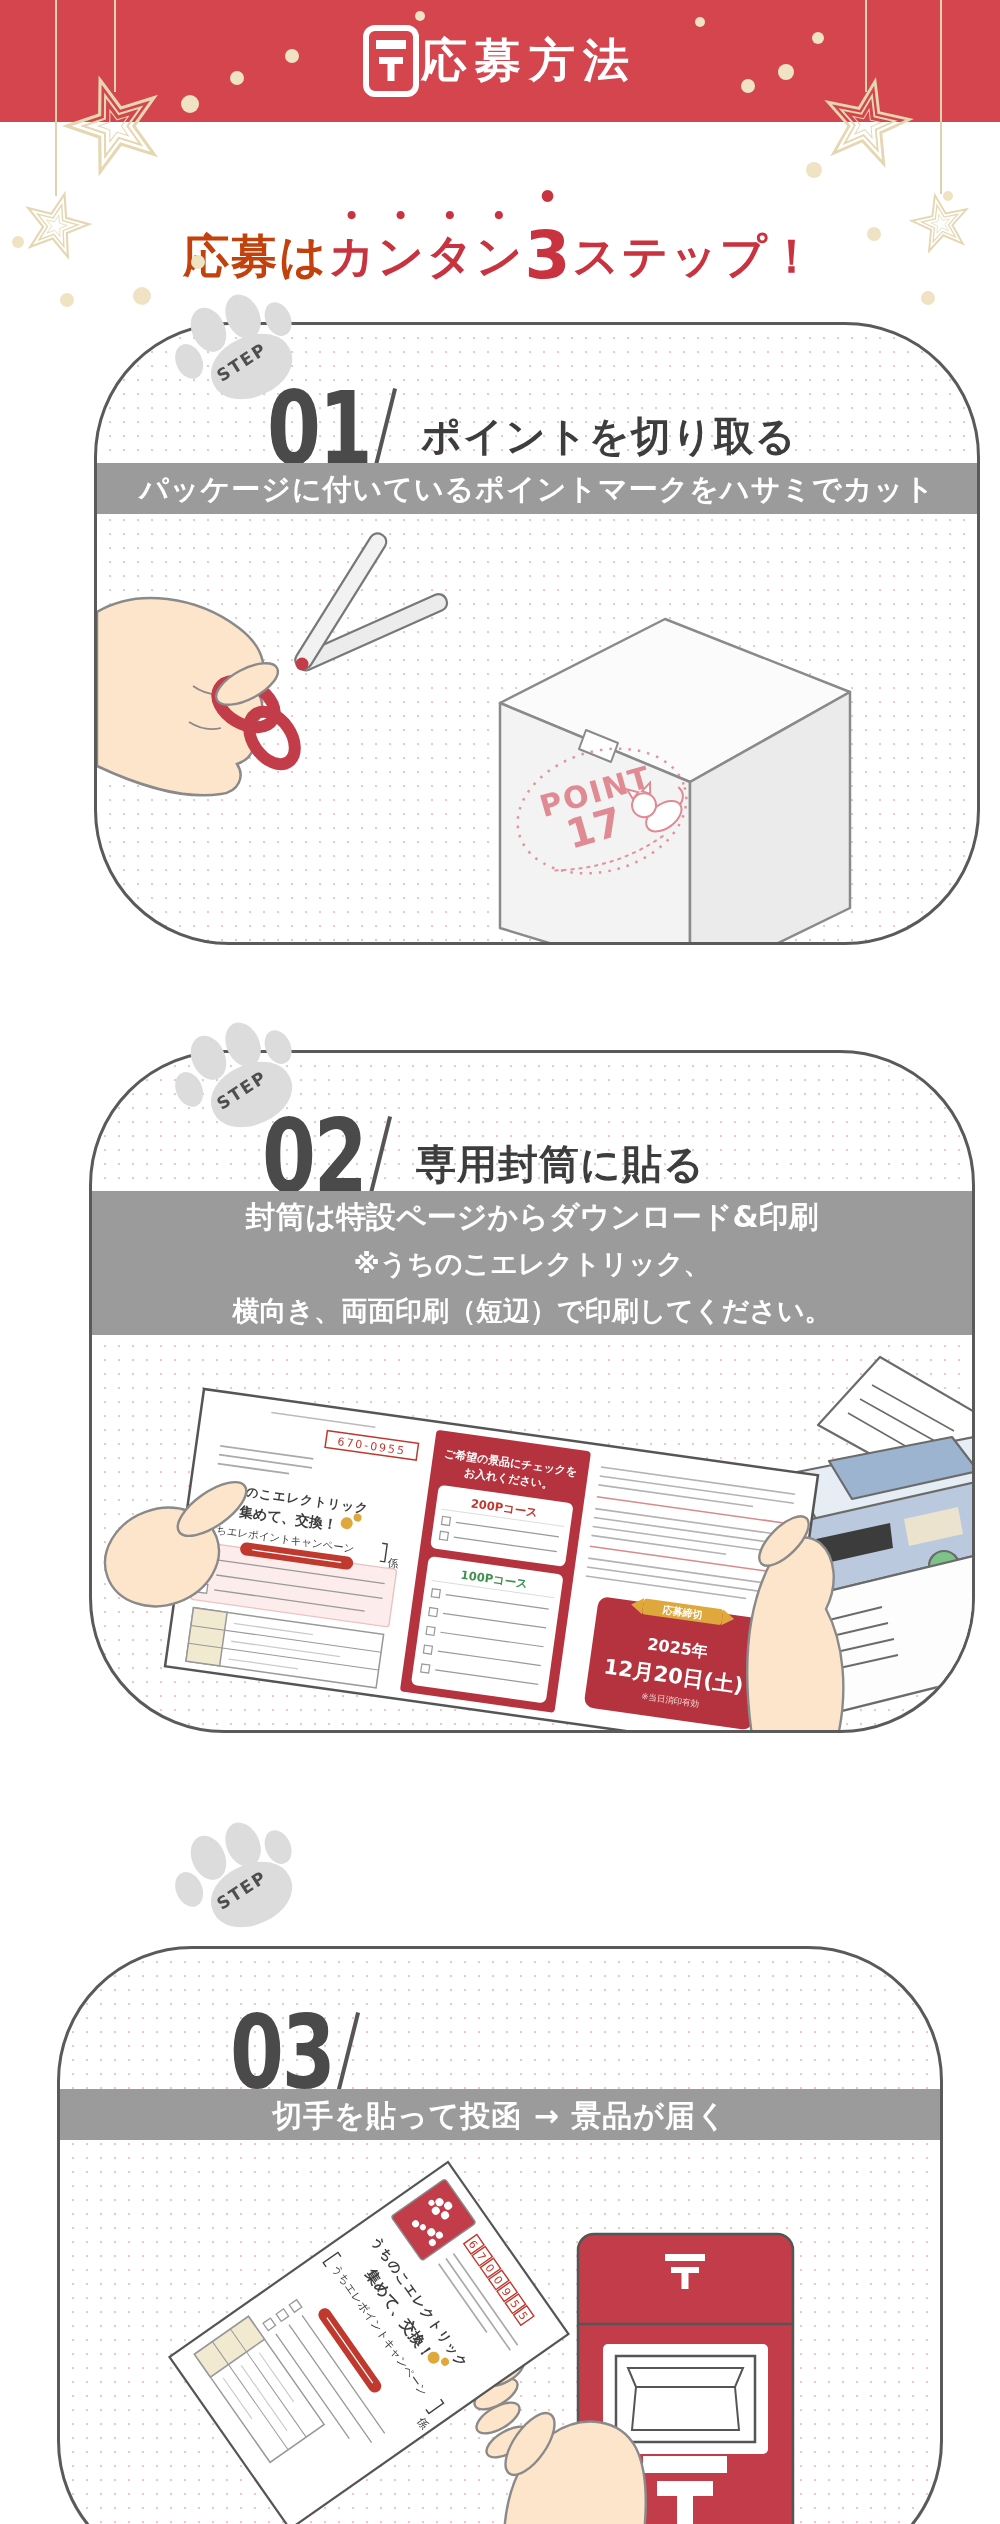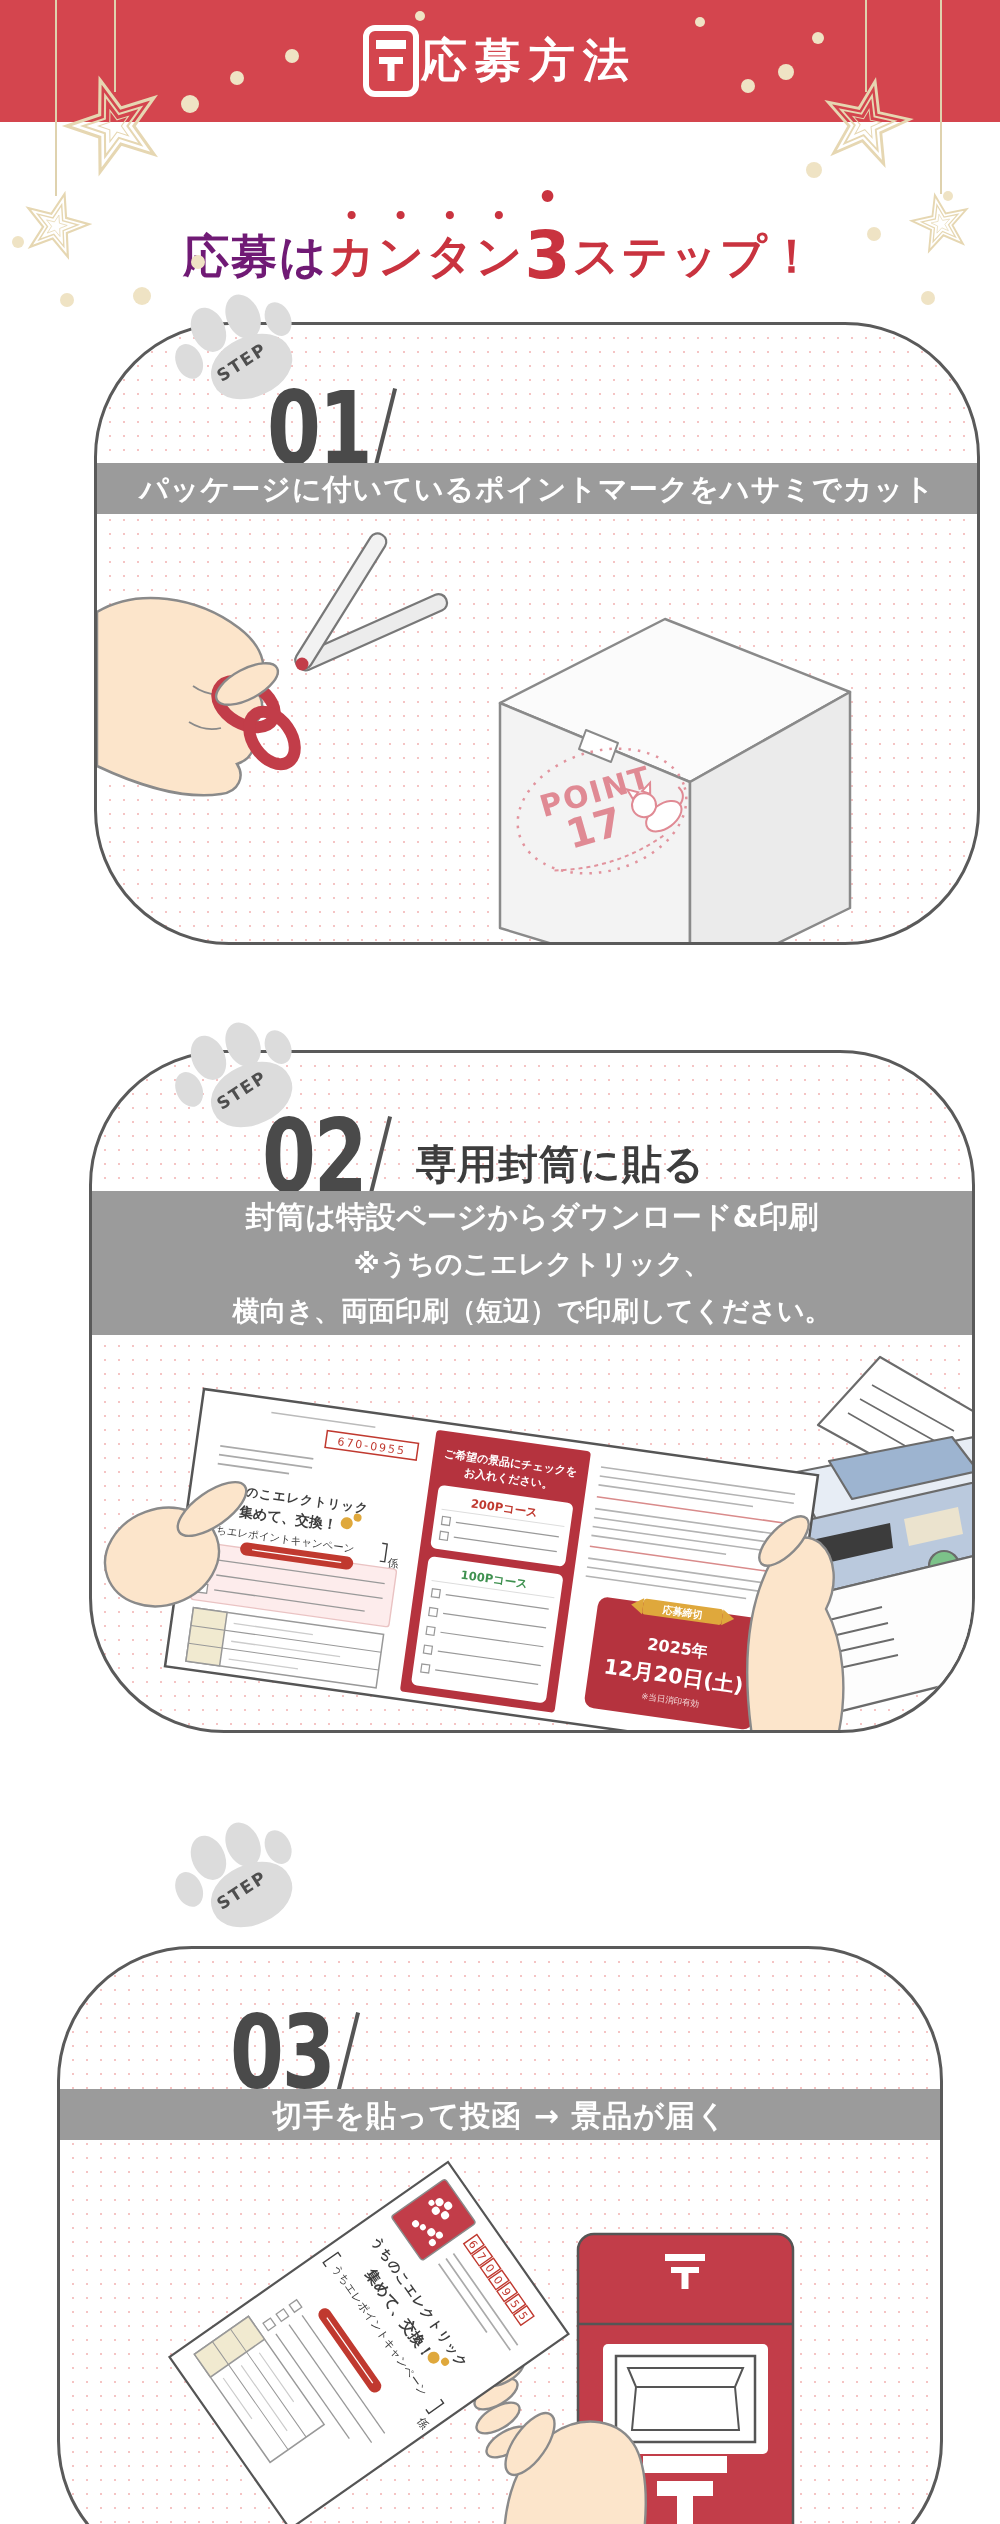--- a/index.html
+++ b/index.html
@@ -11,21 +11,21 @@
   .band-inner{position:absolute;left:0;top:0;width:100%;height:100%;
               display:flex;align-items:center;justify-content:center;gap:2px;}
   .band-title{margin:0;color:#fff;font-size:46px;font-weight:bold;letter-spacing:8px;}
 
   
   .decor{position:absolute;left:0;top:0;z-index:3;pointer-events:none;}
 
   
   .subtitle{position:absolute;left:0;top:178px;width:1000px;text-align:center;
             font-weight:bold;font-size:46px;letter-spacing:2px;z-index:2;}
-  .sub-dark{color:#701a75;}
+  .sub-dark{color:#c2410c;}
   .sub-red{color:#c9333f;}
   .sub-big{font-size:66px;vertical-align:-6px;}
   .em{-webkit-text-emphasis:filled dot #c9333f;text-emphasis:filled dot #c9333f;}
 
   
   .card{position:absolute;left:57px;width:886px;background:#fff;
         border:3px solid #5a5a5a;border-radius:135px;overflow:hidden;z-index:2;
         background-image:radial-gradient(circle,#f5c4c4 1.3px,rgba(0,0,0,0) 1.5px);
         background-size:14px 14px;background-position:6px 6px;box-sizing:border-box;}
   .step-num{position:absolute;left:170px;top:62px;font-size:102px;font-weight:bold;color:#4a4a4a;
@@ -110,20 +110,21 @@
     </g>
   </svg>
 
   <div class="subtitle">
     <span class="sub-dark">応募は</span><span class="sub-red em">カンタン</span><span class="sub-red sub-big em">3</span><span class="sub-red">ステップ！</span>
   </div>
 
   <section class="card" style="top:322px;height:623px;margin-left:37px;">
     <div class="step-num">01</div>
     <div class="slash"></div>
+    <div class="step-title">ポイントを切り取る</div>
     <div class="banner banner-single">パッケージに付いているポイントマークをハサミでカット</div>
 
     <svg class="illus" style="top:191px;" width="886" height="432" viewBox="0 0 886 432">
 
       <g stroke="#8a8a8a" stroke-width="2.5" stroke-linejoin="round">
         <polygon points="403,187 568,103 753,176 593,266" fill="#fbfbfb"></polygon>
         <polygon points="403,187 593,266 593,470 403,412" fill="#f3f3f3"></polygon>
         <polygon points="593,266 753,176 753,392 593,470" fill="#ebebeb"></polygon>
         <polygon points="489,214 521,227 514,246 482,233" fill="#ffffff" stroke-width="2"></polygon>
       </g>

